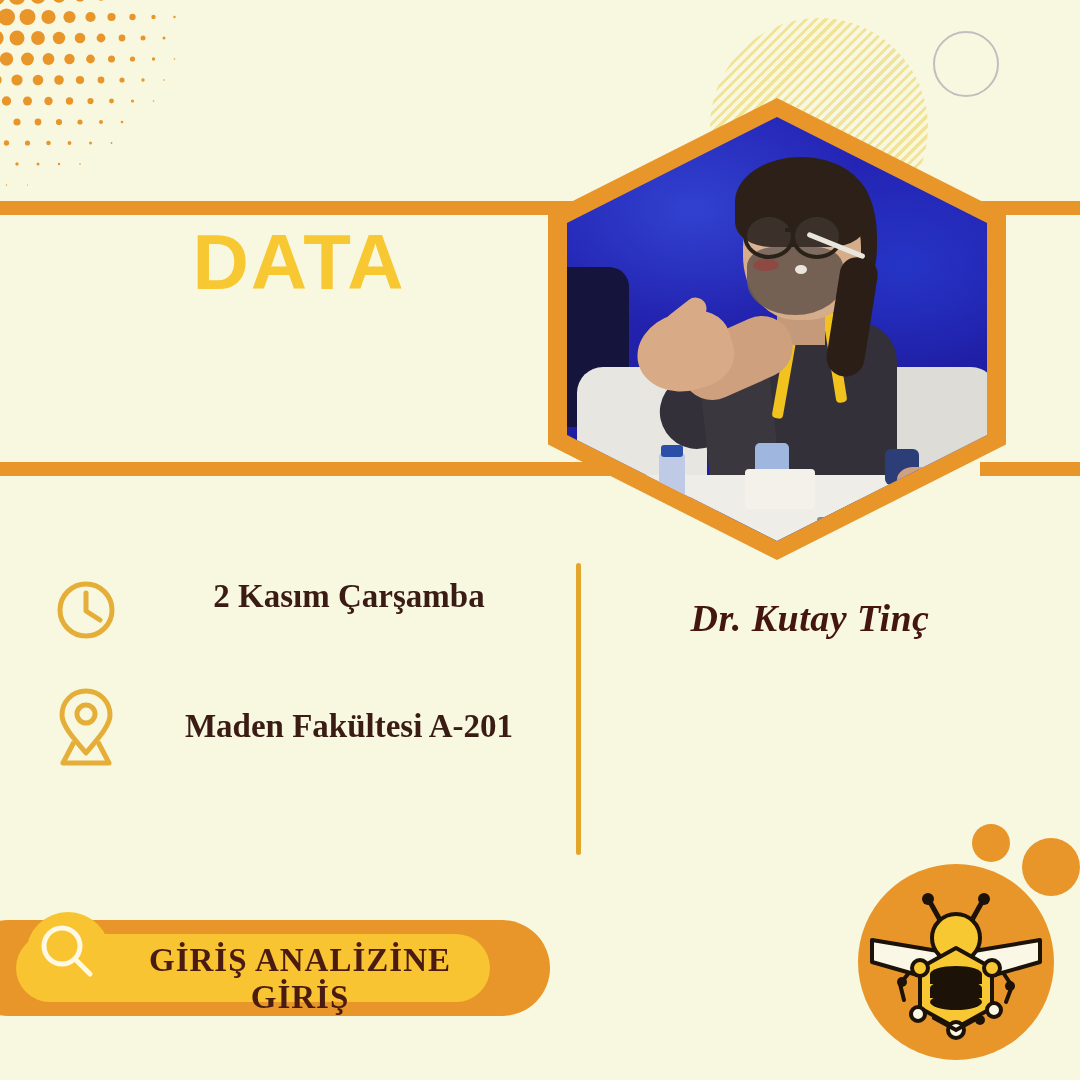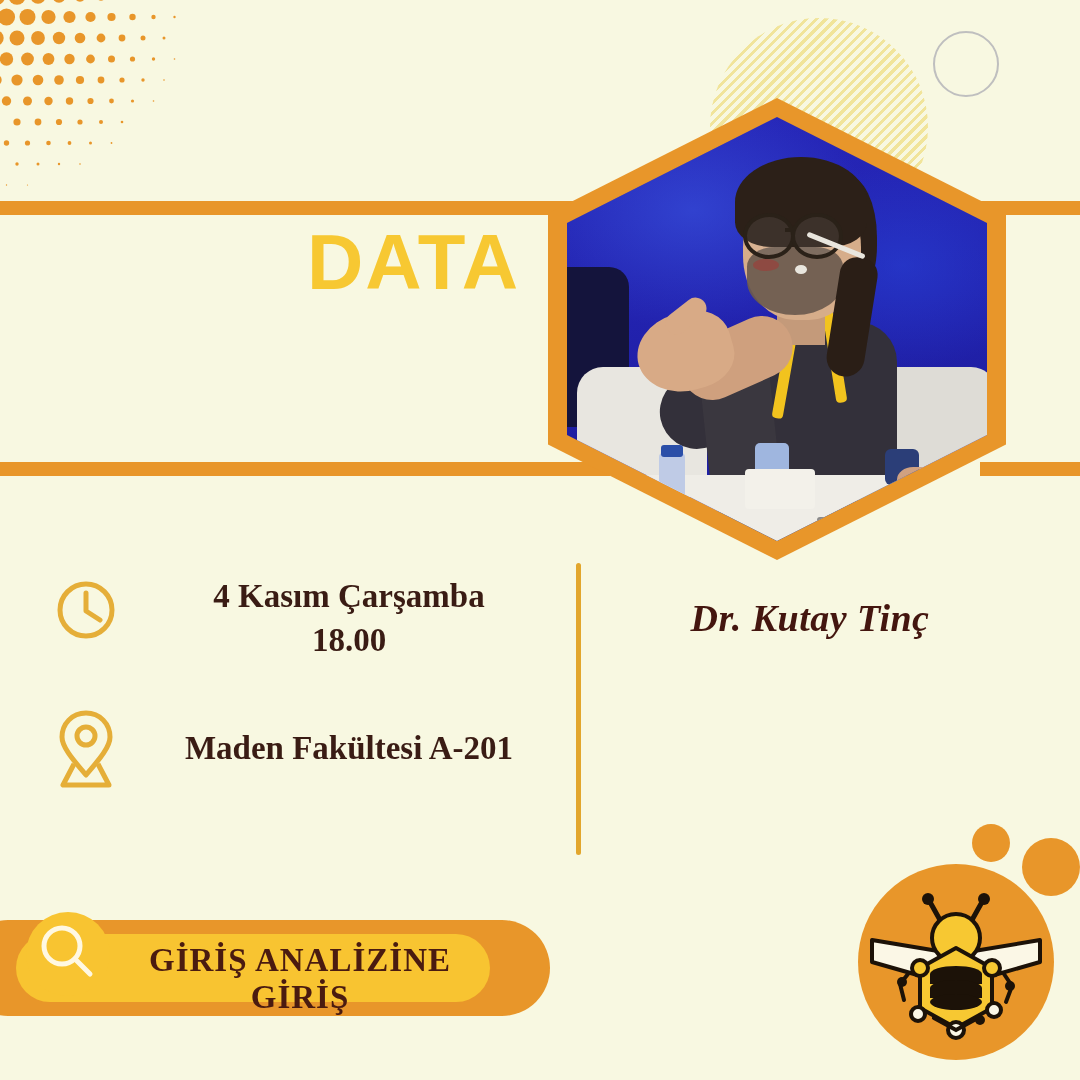--- a/index.html
+++ b/index.html
@@ -87,21 +87,21 @@
   .ph-hand2{left:330px;top:350px;width:54px;height:42px;background:#D0A181;border-radius:30% 40% 46% 30%;}
   .ph-smallobj{left:250px;top:400px;width:28px;height:16px;background:#8A8A8A;border-radius:3px;}
 
   
   .title-block{position:absolute;left:0;top:225px;width:520px;}
   .title-line{
     font-family:"Liberation Sans", sans-serif;
     font-weight:bold;color:#F7C832;
     font-size:78px;line-height:.96;letter-spacing:2px;
   }
-  .title-1{text-align:right;padding-left:78px;}
+  .title-1{text-align:center;padding-left:78px;}
   .title-2{text-align:left;padding-left:196px;margin-top:10px;}
 
   
   .info-block{position:absolute;left:0;top:575px;width:560px;}
   .info-row{display:flex;align-items:flex-start;}
   .info-row.row-date{padding-left:34px;}
   .info-row.row-place{padding-left:34px;margin-top:40px;}
   .icon-cell{width:104px;flex:0 0 104px;display:flex;justify-content:center;padding-top:4px;}
   .info-text{
     color:#3A1C14;font-weight:bold;font-size:33px;line-height:1.33;
@@ -286,22 +286,21 @@
 
   <div class="info-block">
     <div class="info-row row-date">
       <div class="icon-cell">
         <svg width="62" height="62" viewBox="0 0 62 62">
           <circle cx="31" cy="31" r="26" fill="none" stroke="#E5AE38" stroke-width="5"></circle>
           <path d="M31 14 L31 32 L45 41" fill="none" stroke="#E5AE38" stroke-width="5" stroke-linecap="round" stroke-linejoin="round"></path>
         </svg>
       </div>
       <div class="info-text">
-        <div>4 Kasım Çarşamba</div>
-        <div>18.00</div>
+        <div>2 Kasım Çarşamba</div>
       </div>
     </div>
 
     <div class="info-row row-place">
       <div class="icon-cell">
         <svg width="66" height="82" viewBox="0 0 66 82">
           <path d="M33 6 C19 6 9 17 9 30 C9 42 25 58 33 68 C41 58 57 42 57 30 C57 17 47 6 33 6 Z" fill="none" stroke="#E5AE38" stroke-width="5" stroke-linejoin="round"></path>
           <circle cx="33" cy="29" r="9" fill="none" stroke="#E5AE38" stroke-width="5"></circle>
           <path d="M21 57 L10 78 L56 78 L45 57" fill="none" stroke="#E5AE38" stroke-width="5" stroke-linejoin="round"></path>
         </svg>

